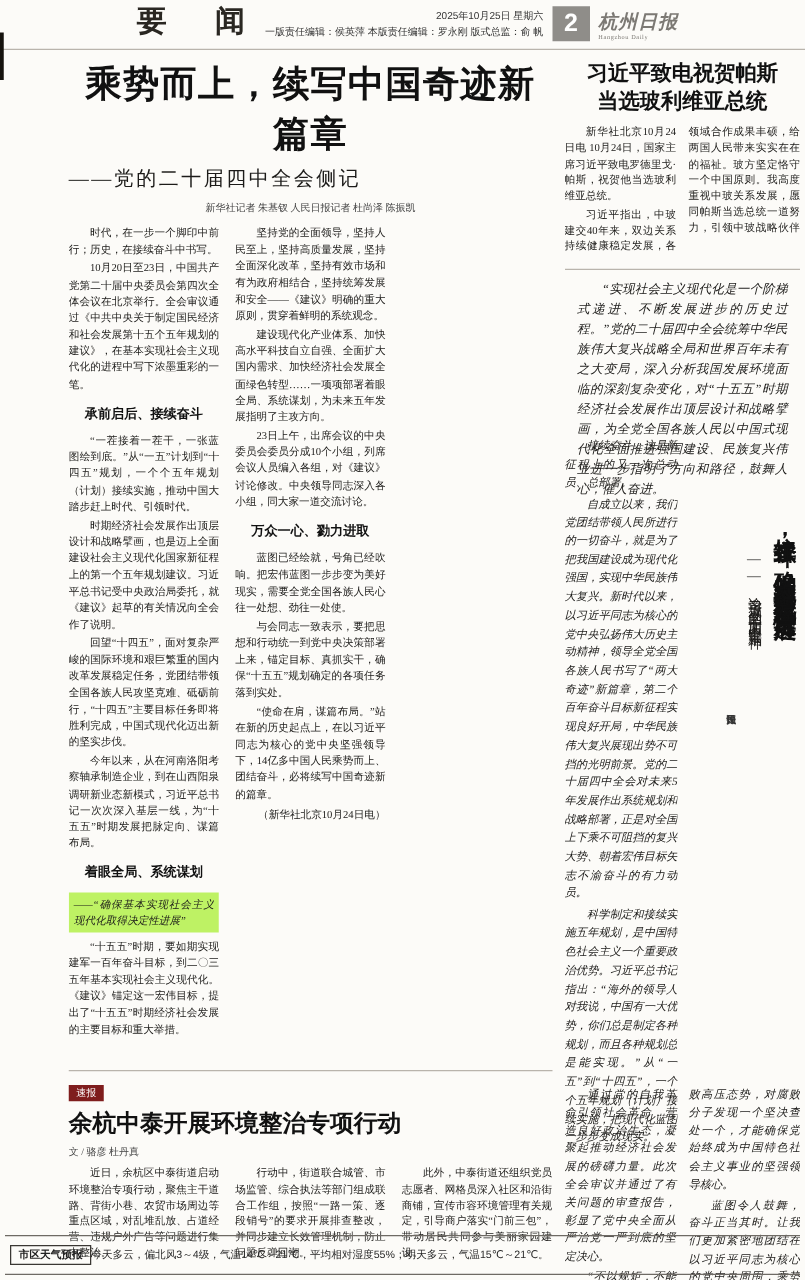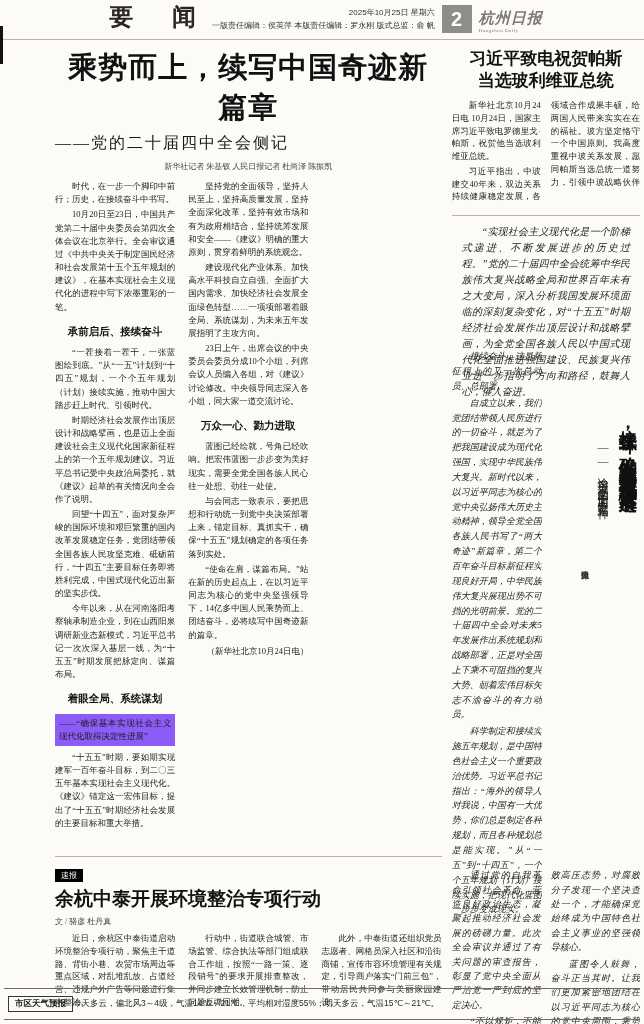--- a/index.html
+++ b/index.html
@@ -48,30 +48,30 @@
     column-count:3; column-gap:13px; column-fill:auto;
     font-size:8.5px; line-height:1.55; text-align:justify;
   }
   .blk-p { text-indent:2em; margin-bottom:2px; }
   .blk-h {
     font-family:"Liberation Sans","DejaVu Sans",sans-serif;
     font-weight:700; font-size:10.5px; text-align:center;
     margin:7px 0 5px; padding:2px 0; color:#111;
   }
   .blk-q {
-    background:#8b5cf6; padding:3px 4px; margin:3px 0 5px;
+    font-style:italic; background:#bef264; padding:3px 4px; margin:3px 0 5px;
     text-indent:0; font-size:8.5px;
   }
   .blk-e { text-align:right; margin-top:3px; }
   .ma-rule { border:none; border-top:1px solid #b9b4ac; margin:8px 0 7px; }
 
   
   .ba-tagrow { margin-bottom:4px; }
   .ba-tag {
-    display:inline-block; background:#000000; color:#fff; font-size:8px;
+    display:inline-block; background:#7f1d1d; color:#fff; font-size:8px;
     padding:1px 6px; font-family:"Liberation Sans","DejaVu Sans",sans-serif;
   }
   .ba-headline {
     font-family:"Liberation Sans","DejaVu Sans",sans-serif;
     font-size:19px; font-weight:900; color:#111; margin:2px 0 4px;
   }
   .ba-byline { font-size:8px; color:#444; margin-bottom:5px; }
   .ba-body {
     height:96px; overflow:hidden; column-count:3; column-gap:13px; column-fill:auto;
     font-size:8.5px; line-height:1.5; text-align:justify;

